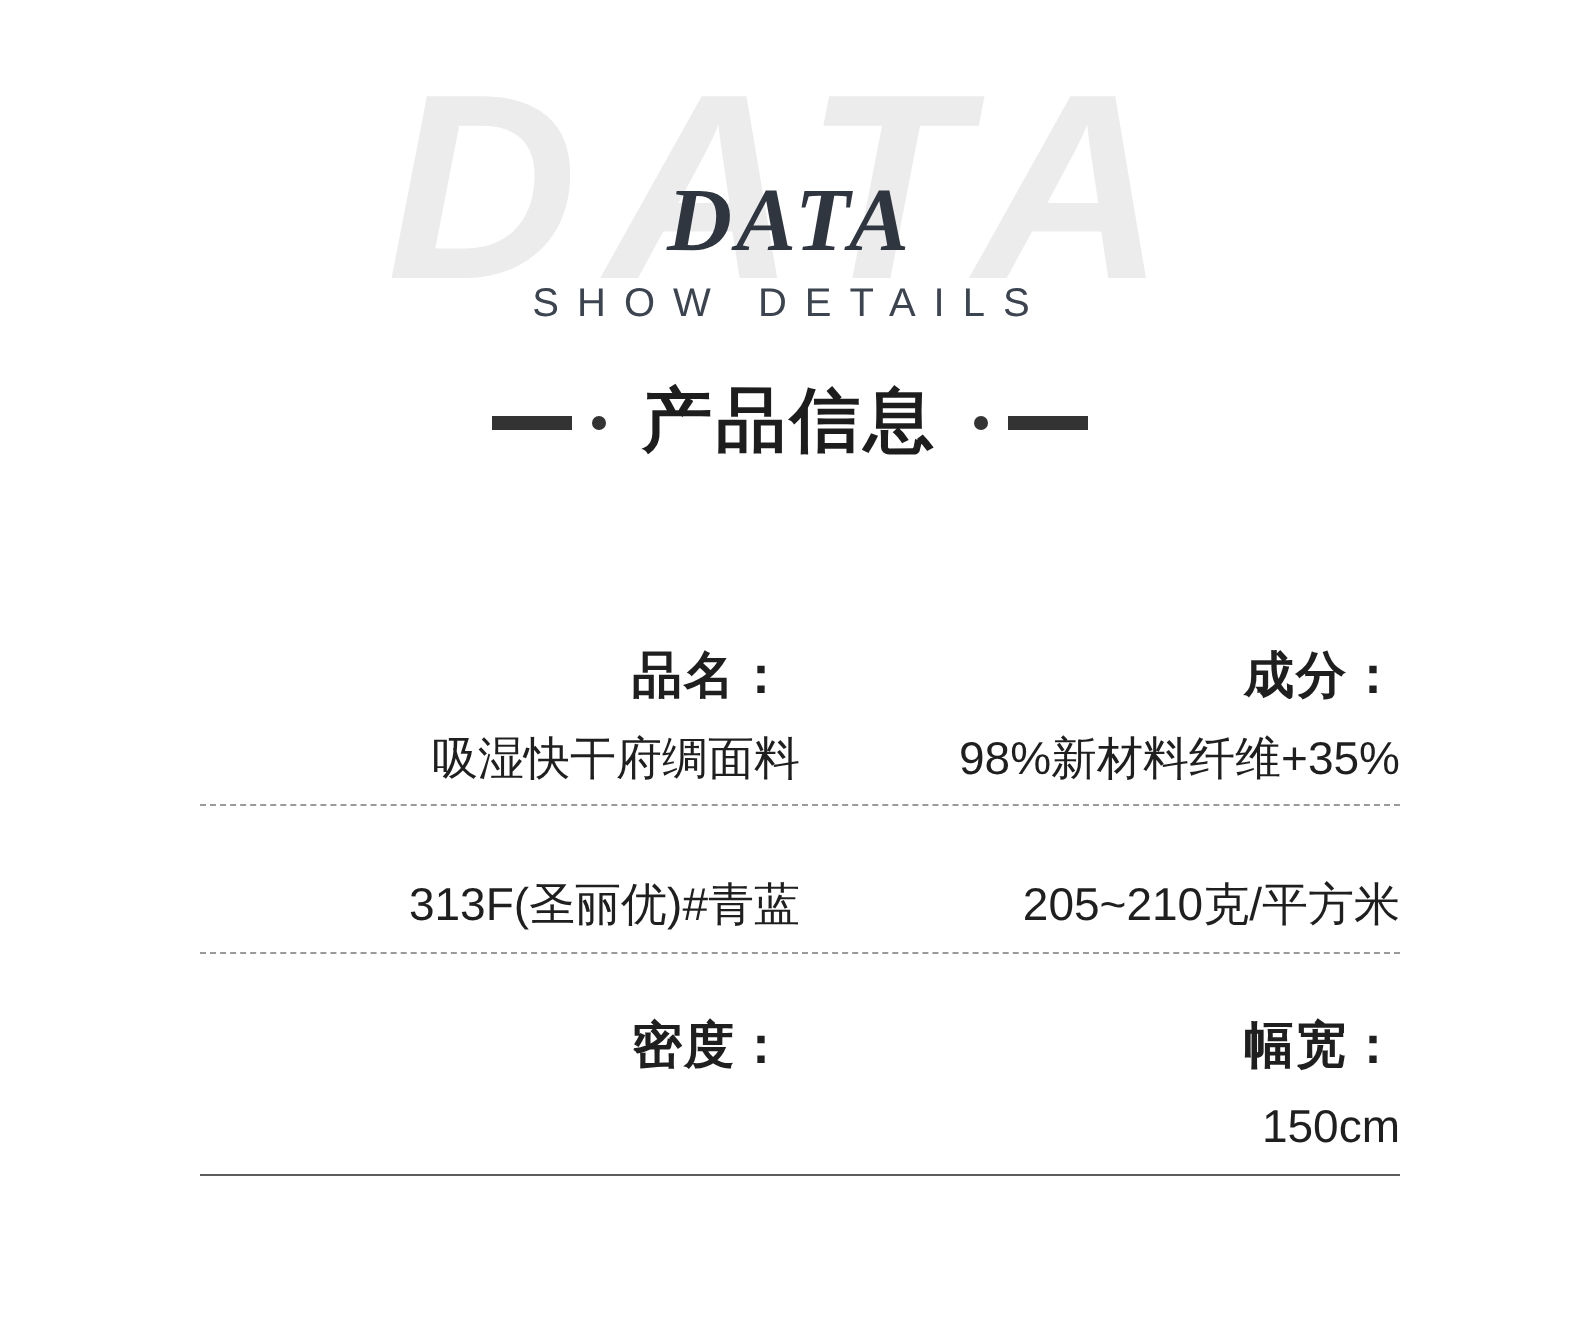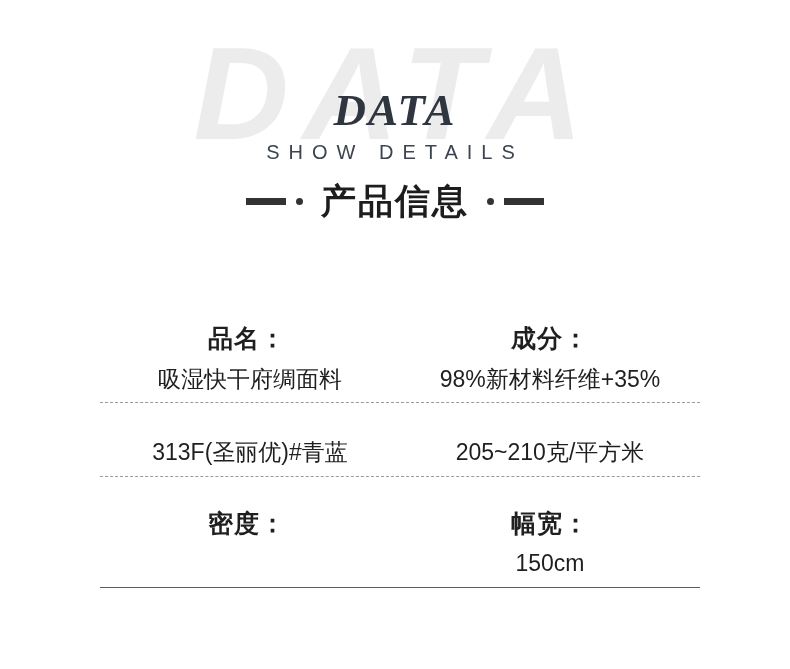--- a/index.html
+++ b/index.html
@@ -65,21 +65,21 @@
     font-family: "Liberation Sans", sans-serif;
     font-size: 20px;
     letter-spacing: 9px;
     color: #3c4450;
     line-height: 1;
   }
 
   
   .section-head {
     position: absolute;
-    top: 182px;
+    top: 192px;
     left: 0;
     width: 790px;
     display: flex;
     align-items: center;
     justify-content: center;
     gap: 10px;
   }
   .dash {
     width: 40px;
     height: 7px;
@@ -116,21 +116,21 @@
     border-bottom: 1px dashed #9a9a9a;
     padding-bottom: 6px;
     margin-bottom: 28px;
   }
   .row.last {
     border-bottom: 1px solid #5d5d5d;
     margin-bottom: 0;
   }
   .cell {
     width: 50%;
-    text-align: center;
+    text-align: right;
     box-sizing: border-box;
   }
   .label {
     font-size: 25px;
     font-weight: bold;
     color: #1f1f1f;
     line-height: 1.5;
     letter-spacing: 1px;
   }
   .value {

